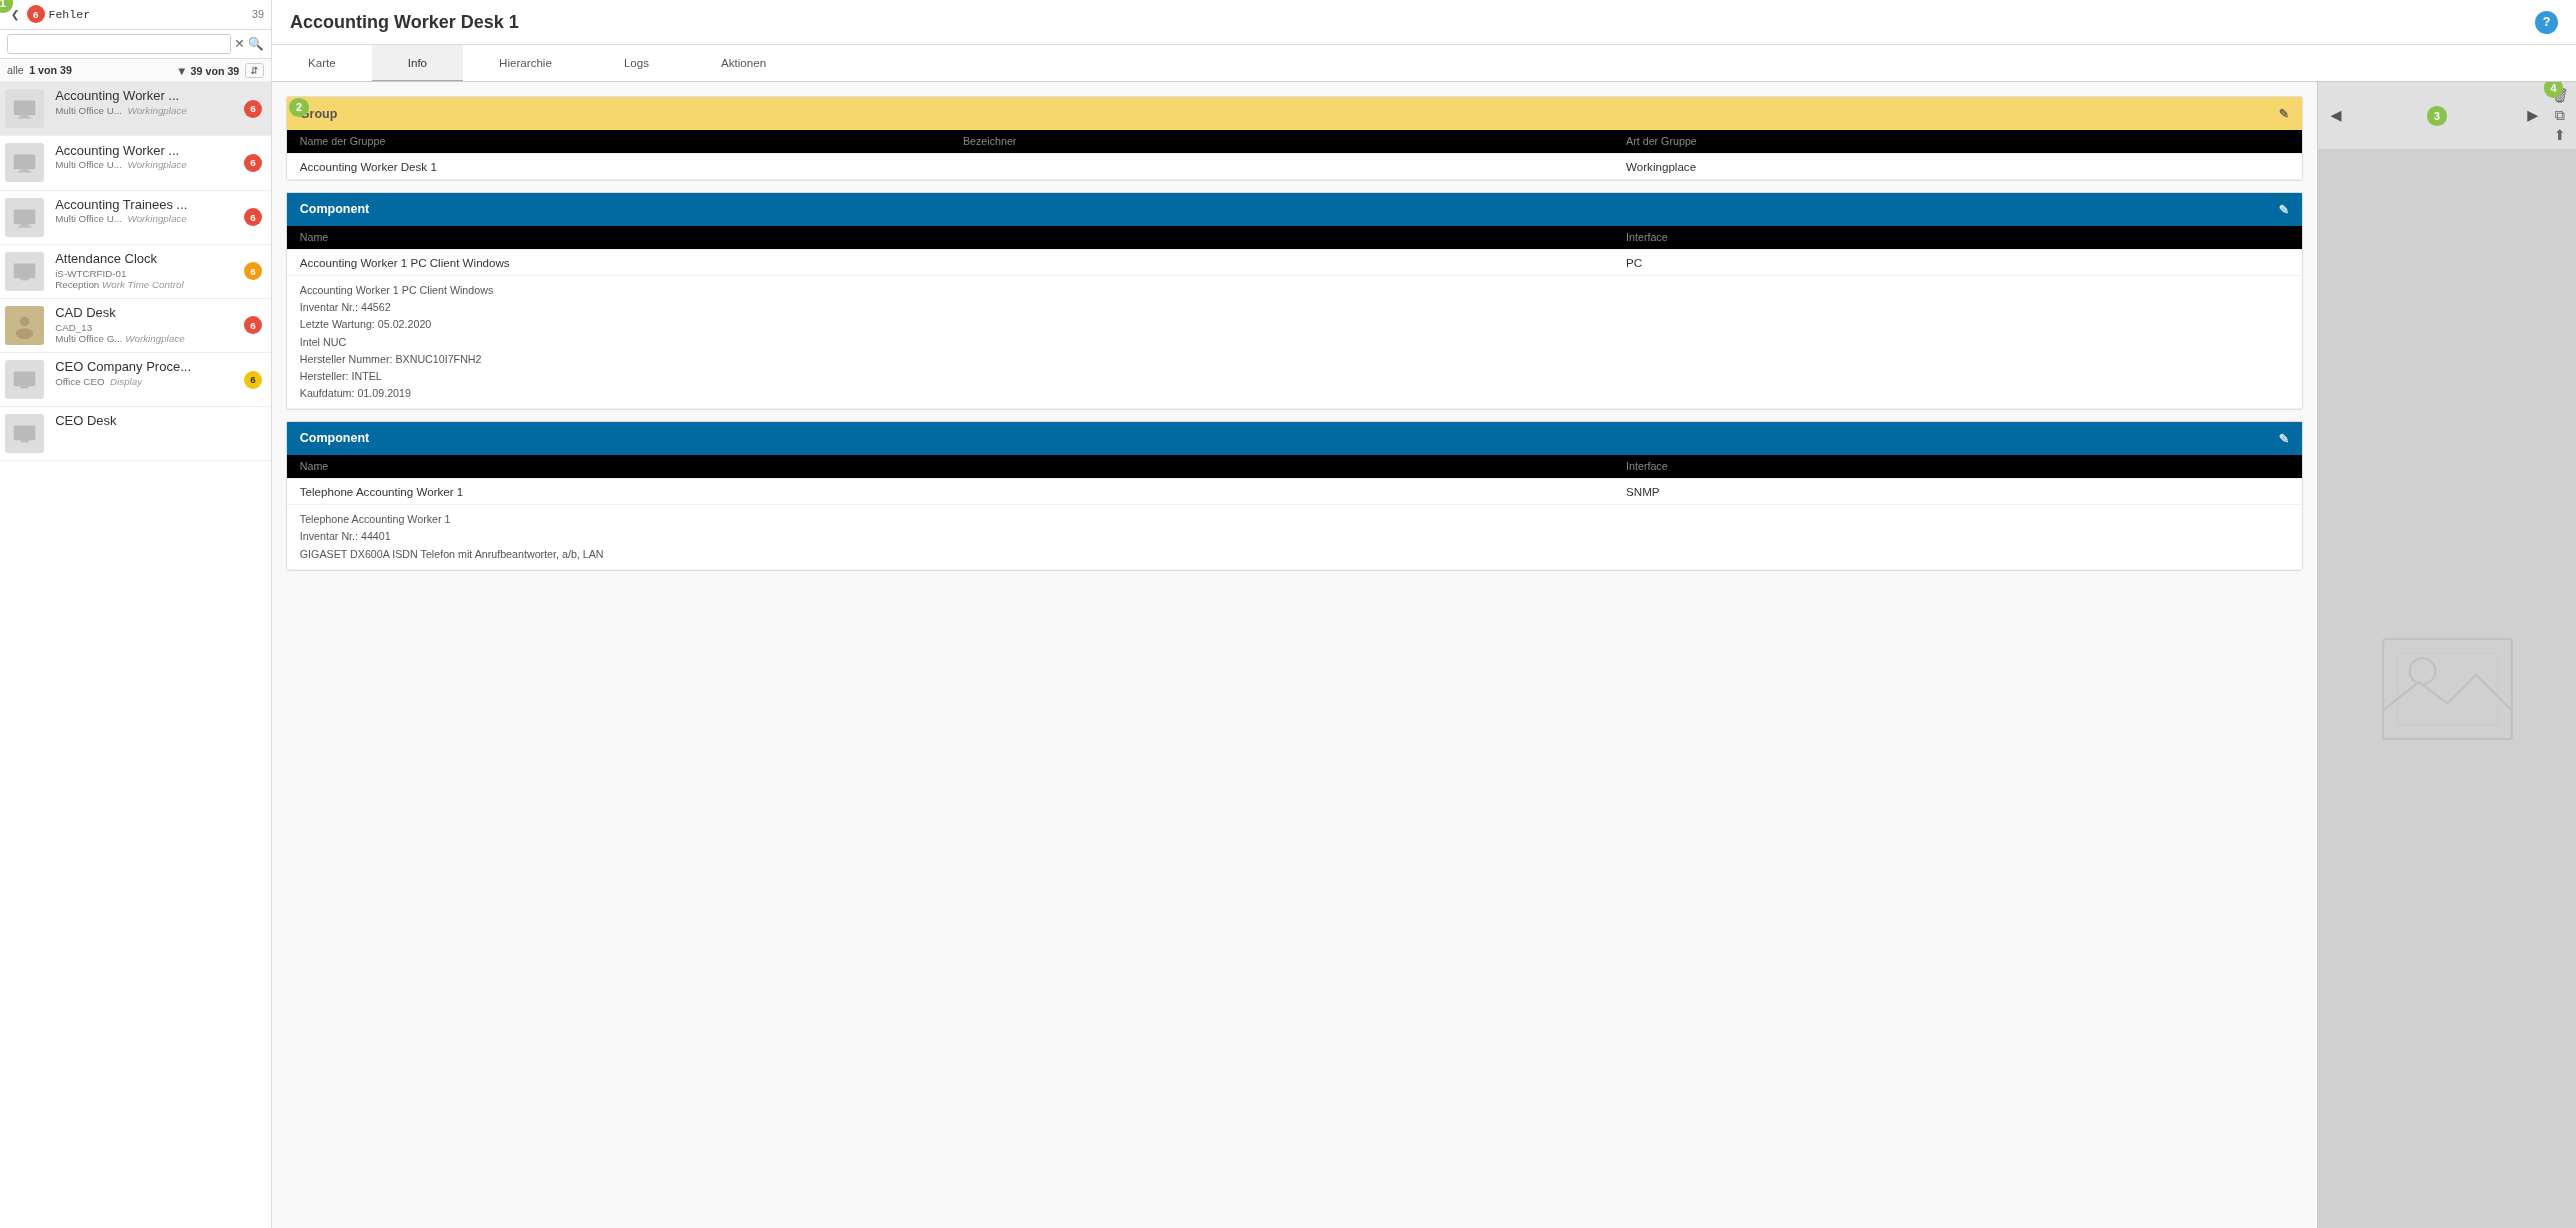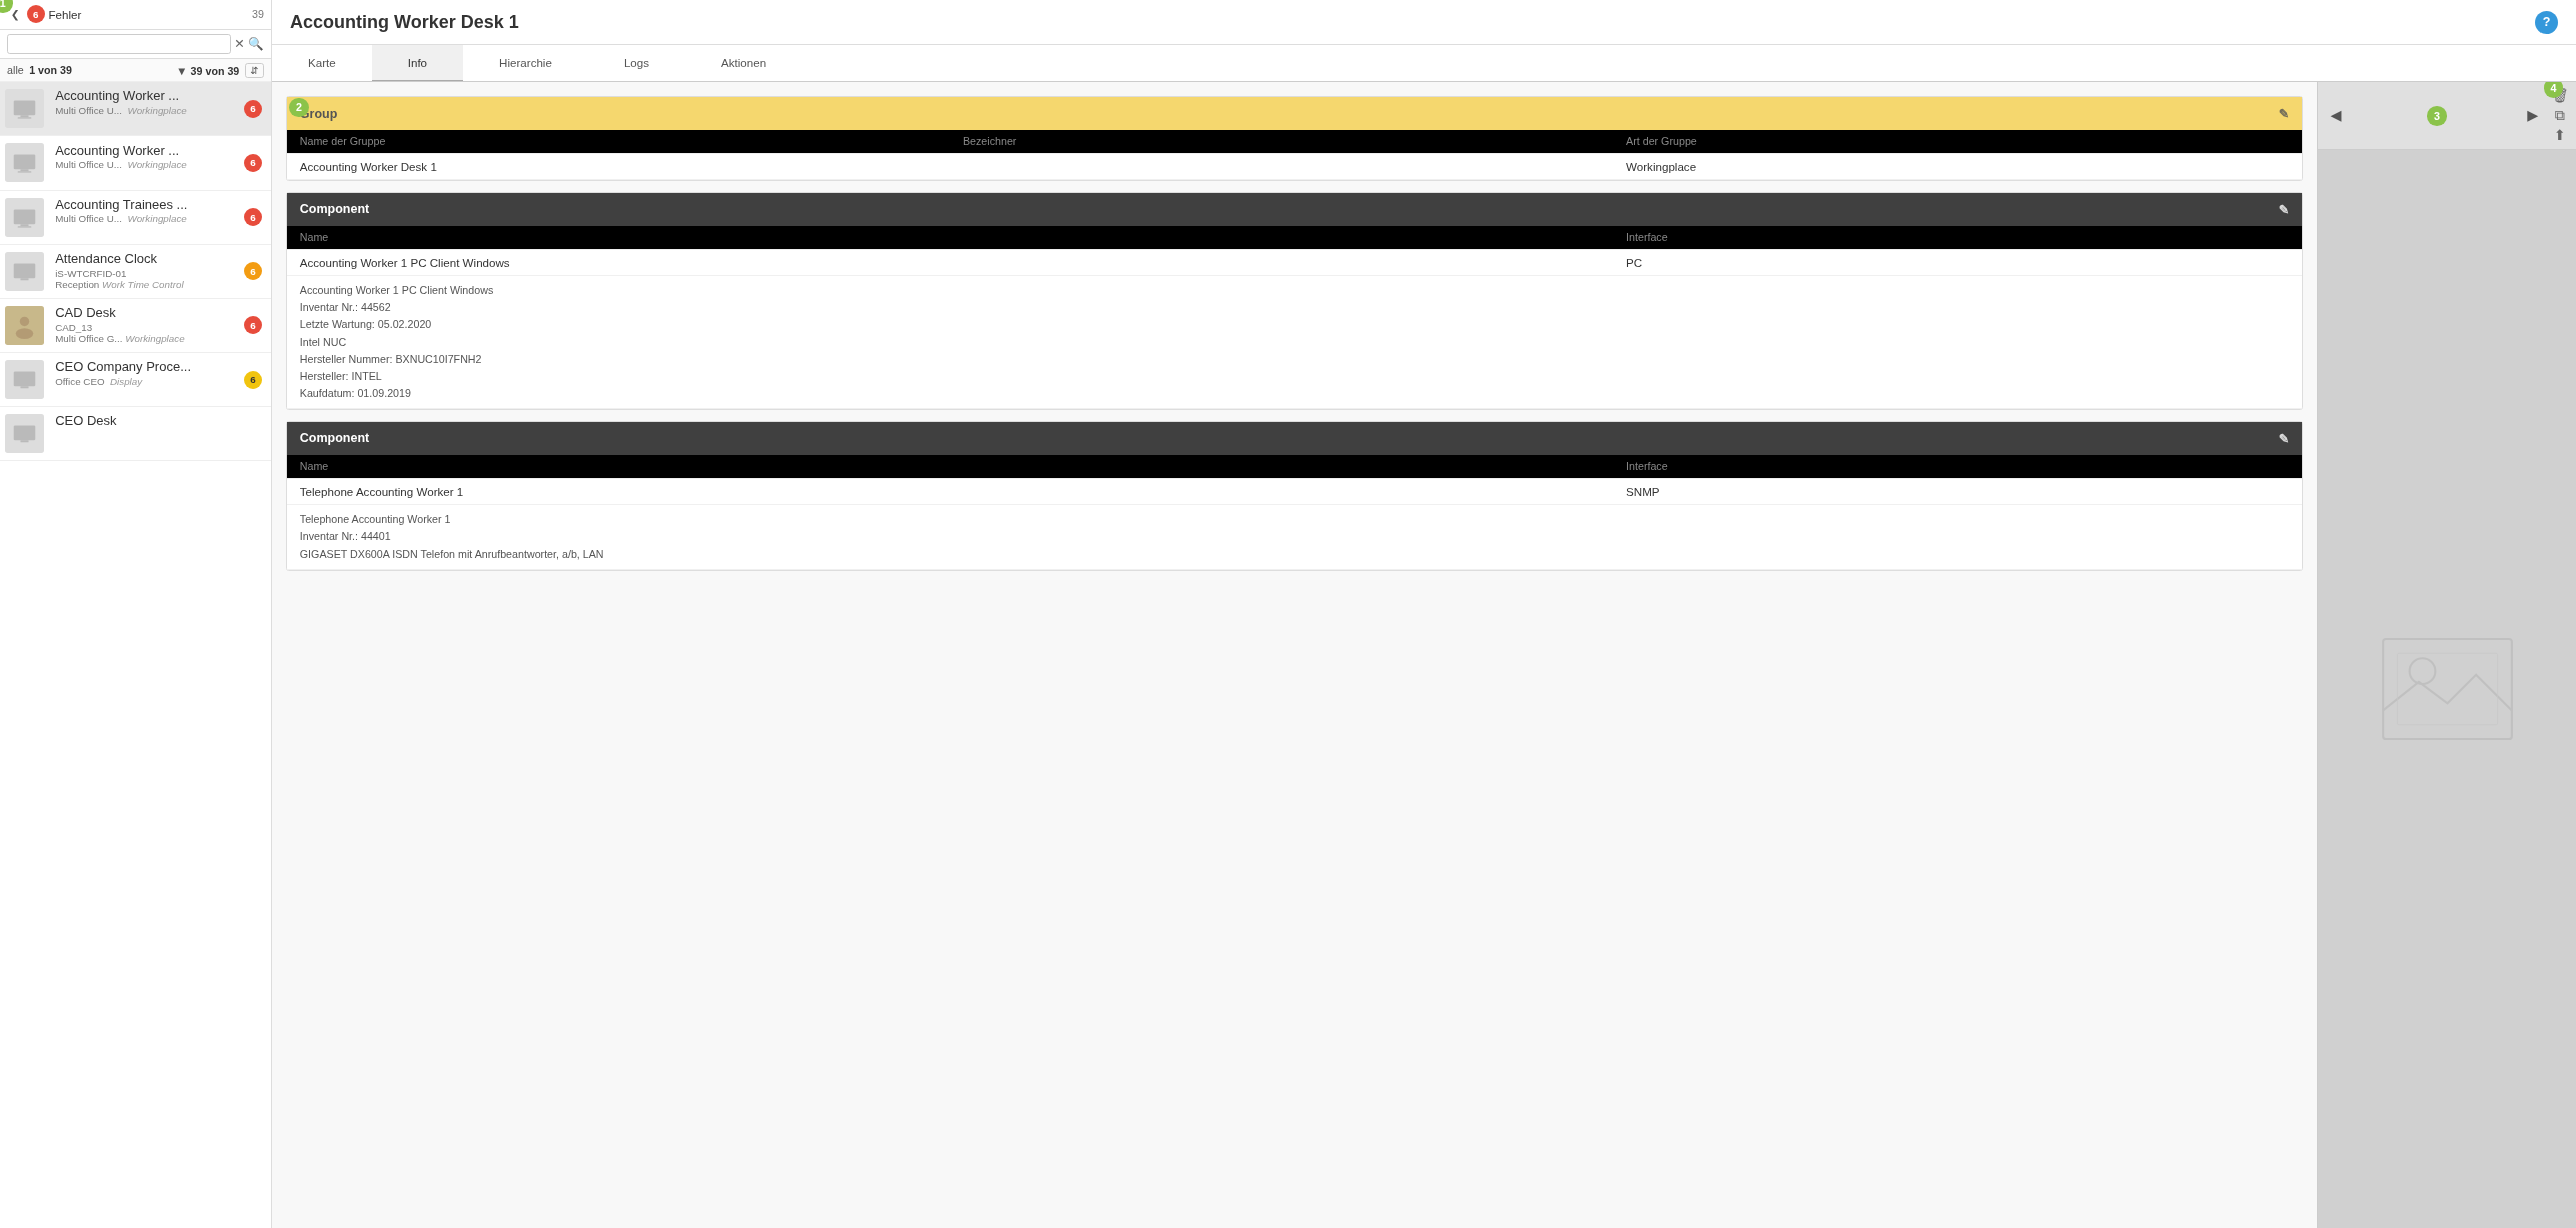--- a/index.html
+++ b/index.html
@@ -45,20 +45,21 @@
       align-items: center;
       justify-content: center;
       font-size: 9.8px;
       font-weight: bold;
     }
 
     .sidebar-header .error-label {
       flex: 1;
       font-size: 11.6px;
       color: #333;
+      font-family: Liberation Mono, monospace;
     }
 
     .sidebar-header .count-badge {
       font-size: 10.7px;
       color: #777;
     }
 
     .sidebar-search {
       display: flex;
       align-items: center;
@@ -381,21 +382,21 @@
       font-weight: bold;
       font-size: 12.5px;
     }
 
     .section-header.yellow-bg {
       background: #f5d76e;
       color: #555;
     }
 
     .section-header.gray-bg {
-      background: #404040;
+      background: #0369a1;
       color: #fff;
     }
 
     .section-header .edit-icon {
       cursor: pointer;
       font-size: 12.5px;
       opacity: 0.8;
     }
 
     .table-header-row {

